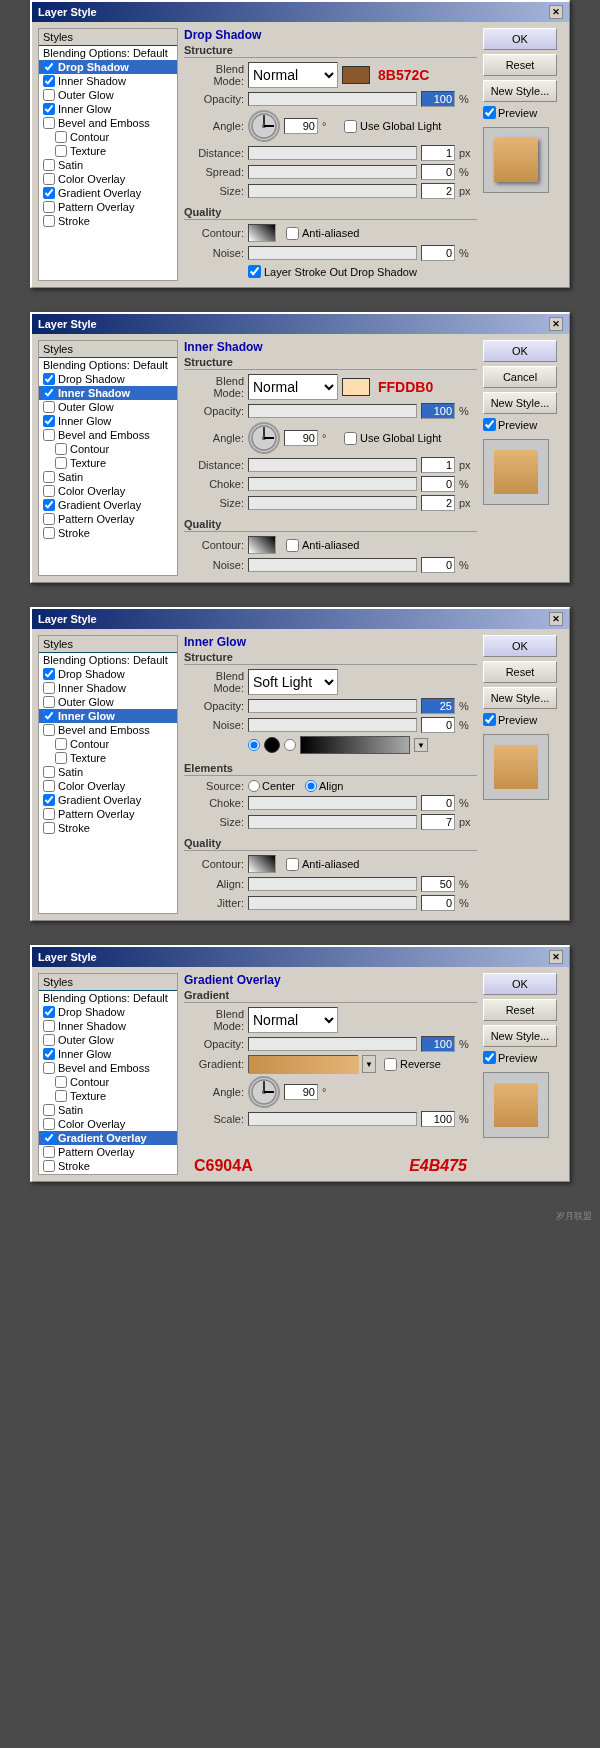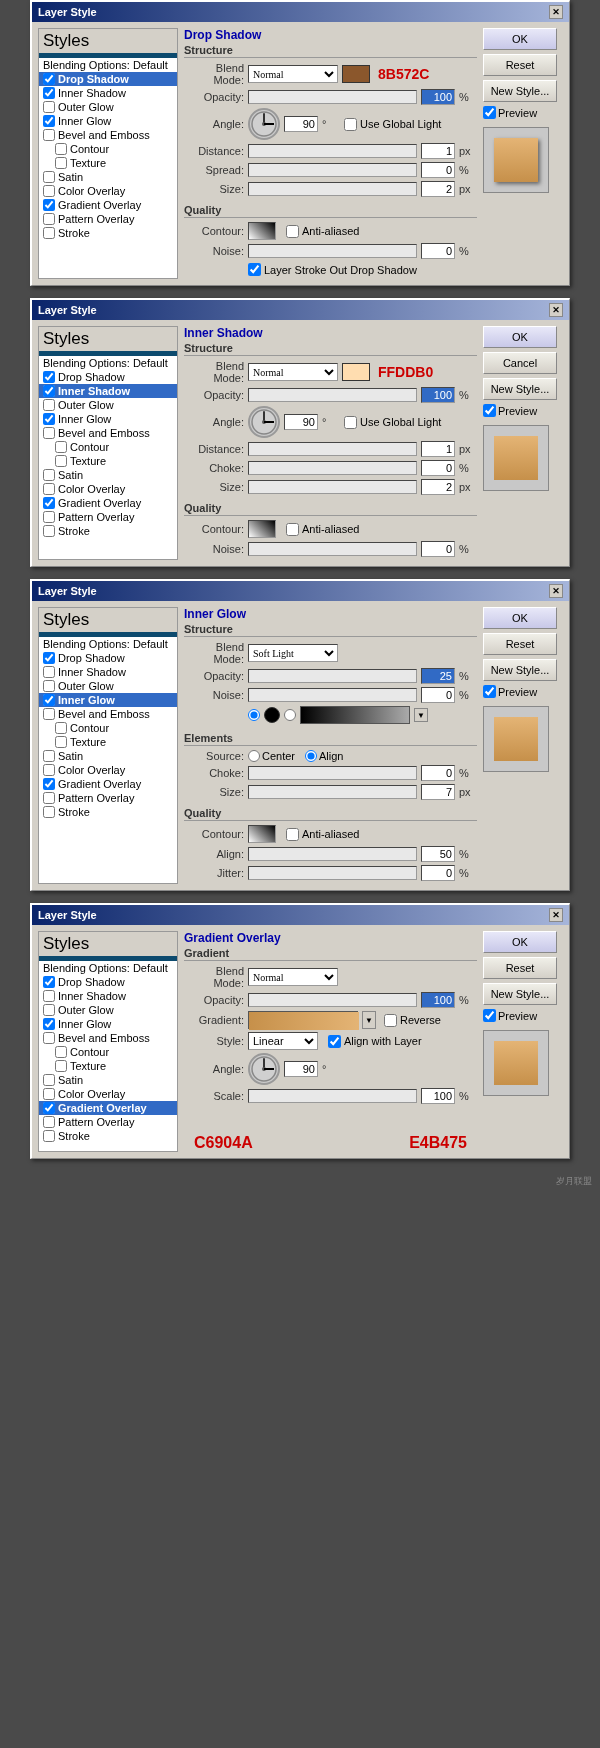--- a/index.html
+++ b/index.html
@@ -9,21 +9,21 @@
       font-size: 11px;
       color: #000;
       width: 600px;
     }
 
     .dialog {
       background: #d4d0c8;
       border: 1px solid #888;
       border-top: 2px solid #fff;
       border-left: 2px solid #fff;
-      margin-bottom: 12px;
+      margin-bottom: 24px;
       width: 540px;
       margin-left: 30px;
       box-shadow: 2px 2px 4px rgba(0,0,0,0.5);
     }
 
     .dialog-titlebar {
       background: linear-gradient(to right, #0a246a, #a6b5da);
       color: white;
       padding: 3px 6px;
       font-size: 11px;
@@ -55,23 +55,23 @@
     
     .styles-panel {
       width: 140px;
       flex-shrink: 0;
       border: 1px solid #999;
       background: #fff;
     }
 
     .styles-panel-header {
       background: #d4d0c8;
-      border-bottom: 5px solid #0c4a6e;
+      border-bottom: 1px solid #0c4a6e;
       padding: 2px 4px;
-      font-size: 17px;
+      font-size: 11px;
     }
 
     .styles-item {
       padding: 1px 4px 1px 4px;
       font-size: 11px;
       cursor: pointer;
       display: flex;
       align-items: center;
       gap: 3px;
       color: #000;
@@ -164,26 +164,25 @@
     }
 
     .color-hex {
       font-size: 14px;
       font-weight: bold;
       color: #cc0000;
       margin-left: 4px;
     }
 
     .blend-select {
-      height: 18px;
-      font-size: 10px;
+      height: 26px;
+      font-size: 14px;
       border: 1px inset #999;
       background: #fff;
       width: 90px;
-      font-family: Liberation Serif, serif;
     }
 
     .angle-dial {
       width: 32px;
       height: 32px;
       border: 2px solid #999;
       border-radius: 50%;
       background: radial-gradient(circle, #e0e0e0, #c0c0c0);
       display: flex;
       align-items: center;
@@ -890,30 +889,20 @@
             <rect width="110" height="18" fill="url(#grad4)"></rect>
           </svg>
         </div>
         <div style="width:14px;height:18px;background:#d4d0c8;border:1px solid #888;display:flex;align-items:center;justify-content:center;font-size:8px;cursor:pointer;">▼</div>
         <label class="checkbox-label" style="margin-left:4px;">
           <input type="checkbox" style="">
           <span>Reverse</span>
         </label>
       </div>
 
-      <div class="form-row">
-        <span class="form-label">Style:</span>
-        <select style="height:18px;font-size:11px;border:1px inset #999;background:#fff;width:70px;">
-          <option>Linear</option>
-        </select>
-        <label class="checkbox-label" style="margin-left:6px;">
-          <input type="checkbox" checked="" style="">
-          <span>Align with Layer</span>
-        </label>
-      </div>
 
       <div class="form-row">
         <span class="form-label">Angle:</span>
         <div class="angle-dial">
           <svg width="28" height="28" viewBox="0 0 28 28">
             <circle cx="14" cy="14" r="12" fill="#d0d0d0" stroke="#888" stroke-width="1.5"></circle>
             <line x1="14" y1="14" x2="14" y2="4" stroke="#333" stroke-width="2" stroke-linecap="round"></line>
             <circle cx="14" cy="14" r="2" fill="#555"></circle>
           </svg>
         </div>
@@ -923,21 +912,21 @@
 
       <div class="form-row">
         <span class="form-label">Scale:</span>
         <div class="slider-track" style="flex:1;height:14px;background:#e8e8e8;border:1px inset #999;"></div>
         <input type="text" class="num-input" value="100" style="">
         <span class="unit-label">%</span>
       </div>
 
       <div style="display:flex;justify-content:space-between;margin-top:30px;padding:0 10px;">
         <span style="font-size:16px;font-weight:bold;color:#cc0000;">C6904A</span>
-        <span style="font-size:16px;font-weight:bold;color:#cc0000;">E4B475</span>
+        <span style="font-size:16px;font-weight:bold;color:#cc0000;font-style:italic;">E4B475</span>
       </div>
     </div>
 
     <div class="right-panel">
       <button class="btn primary">OK</button>
       <button class="btn">Reset</button>
       <button class="btn">New Style...</button>
       <div class="preview-checkbox">
         <input type="checkbox" checked="" style="">
         <span>Preview</span>

